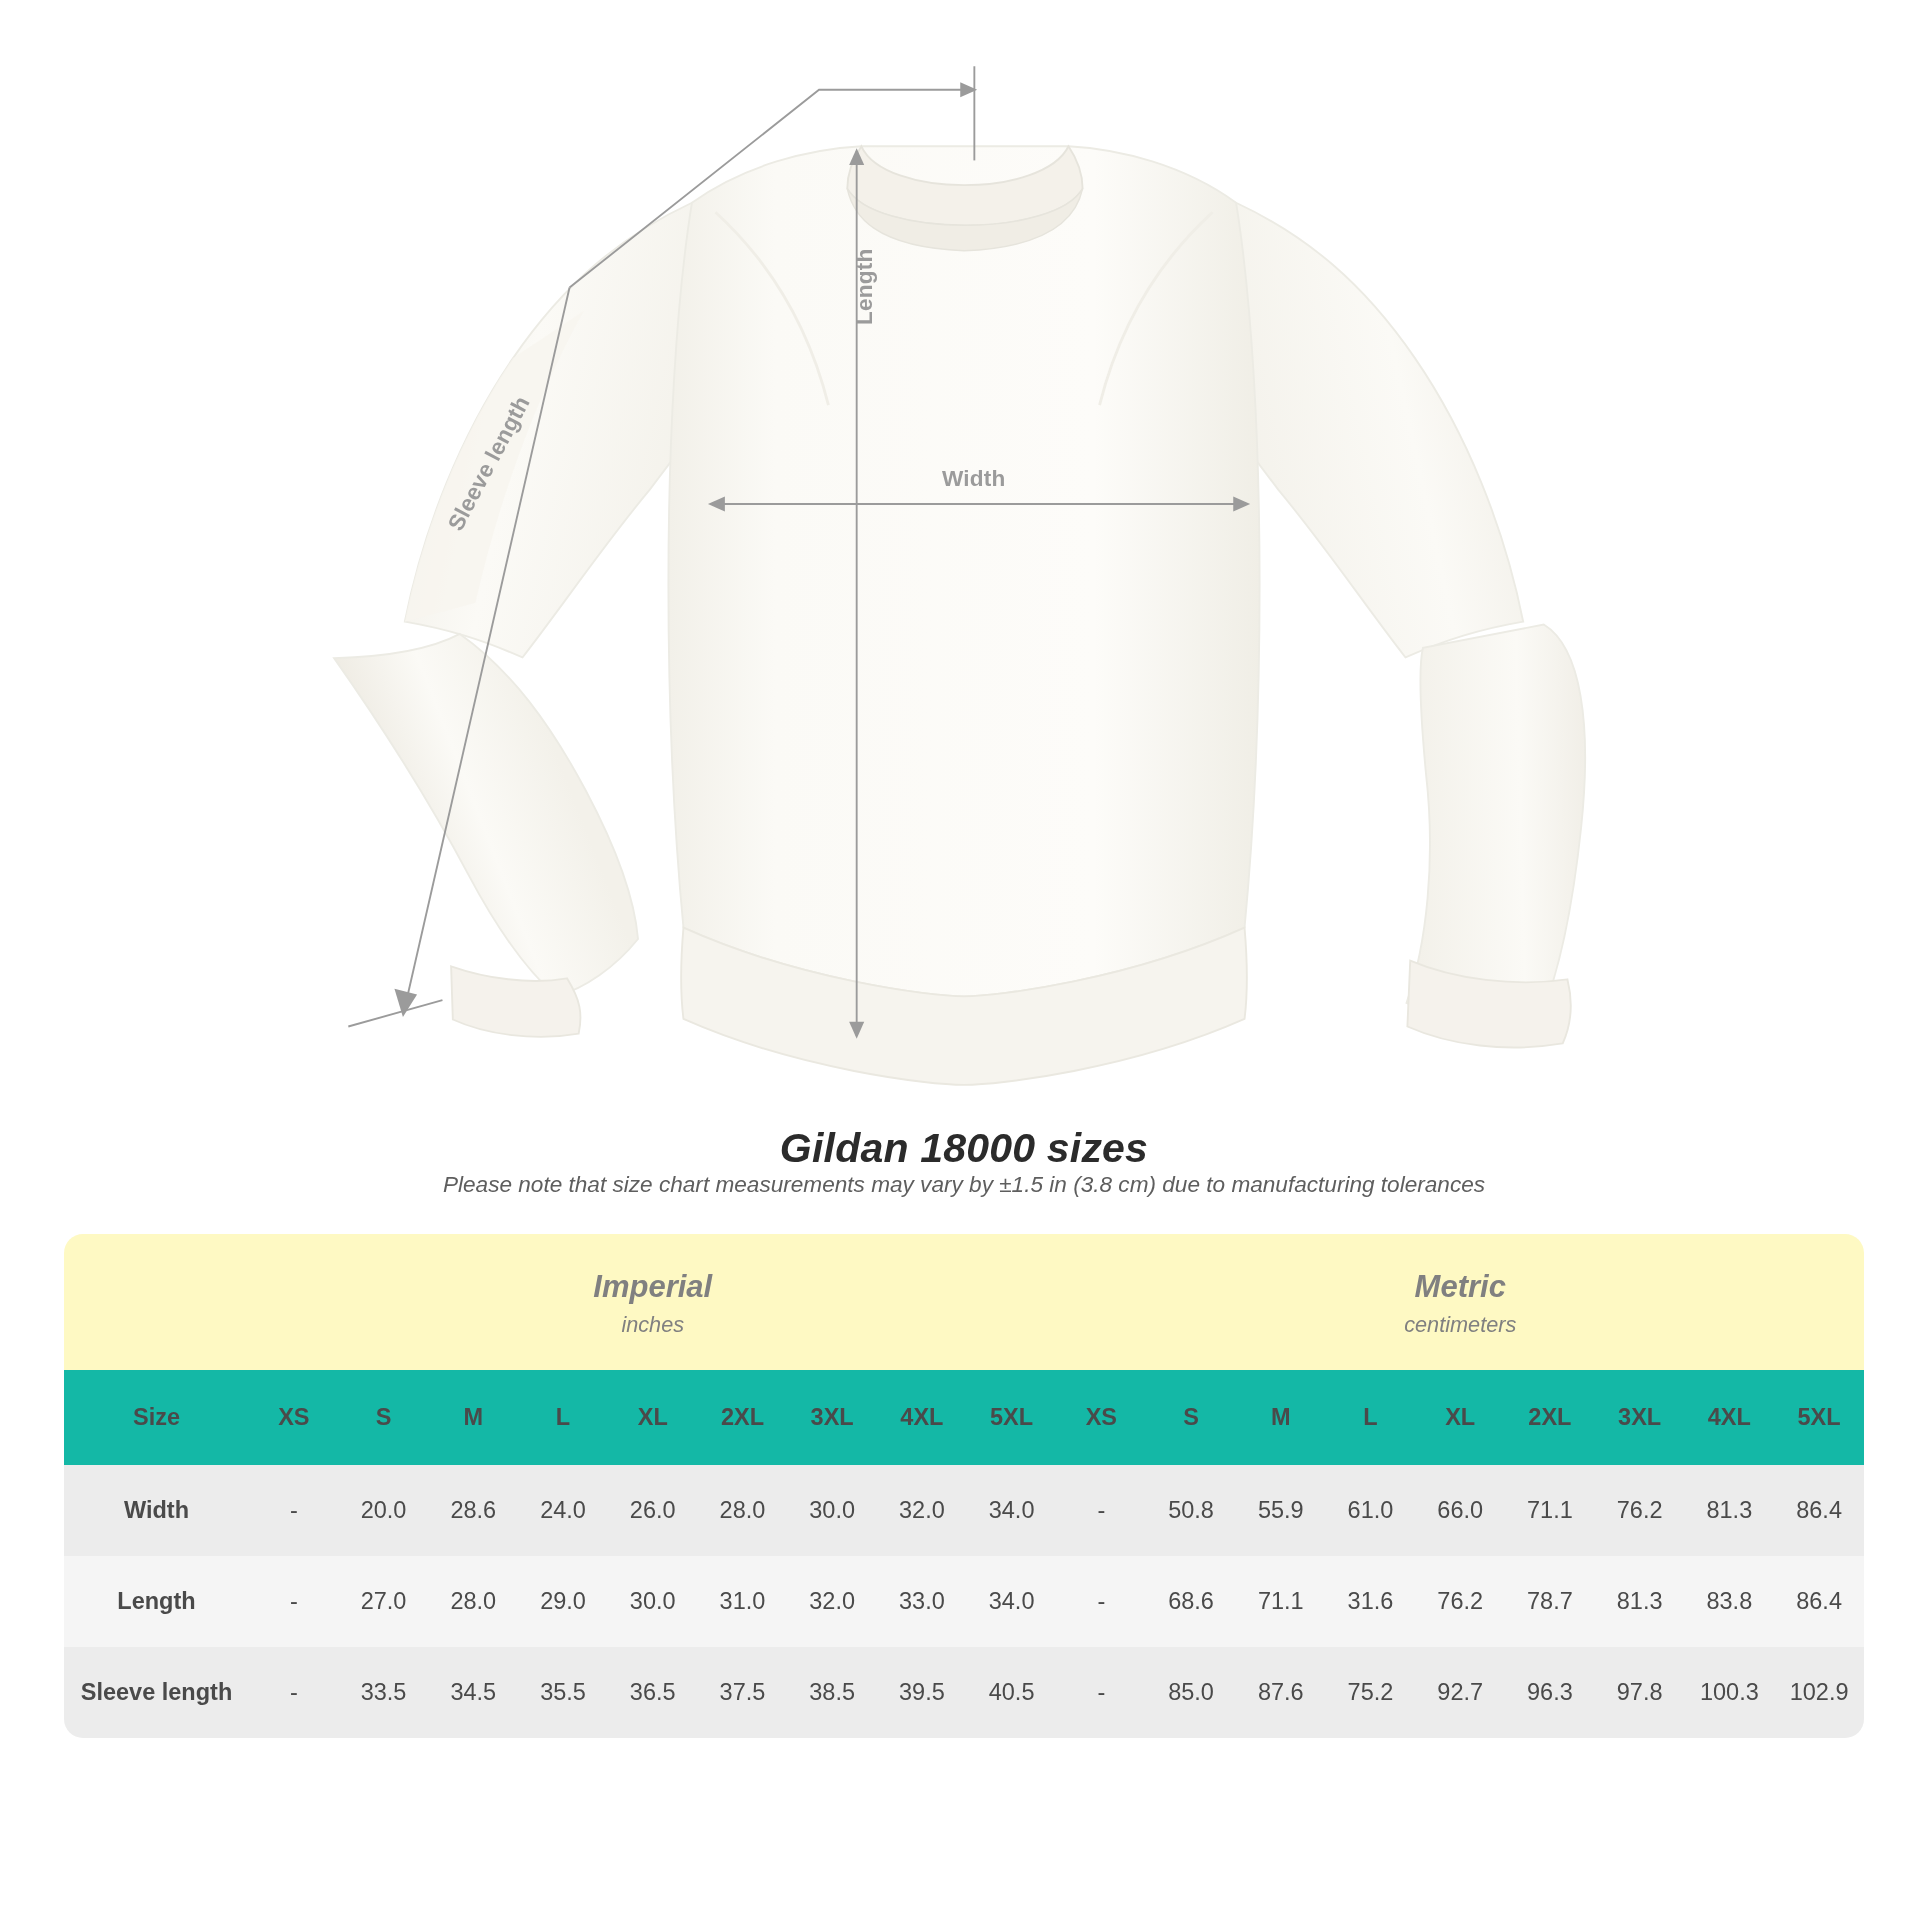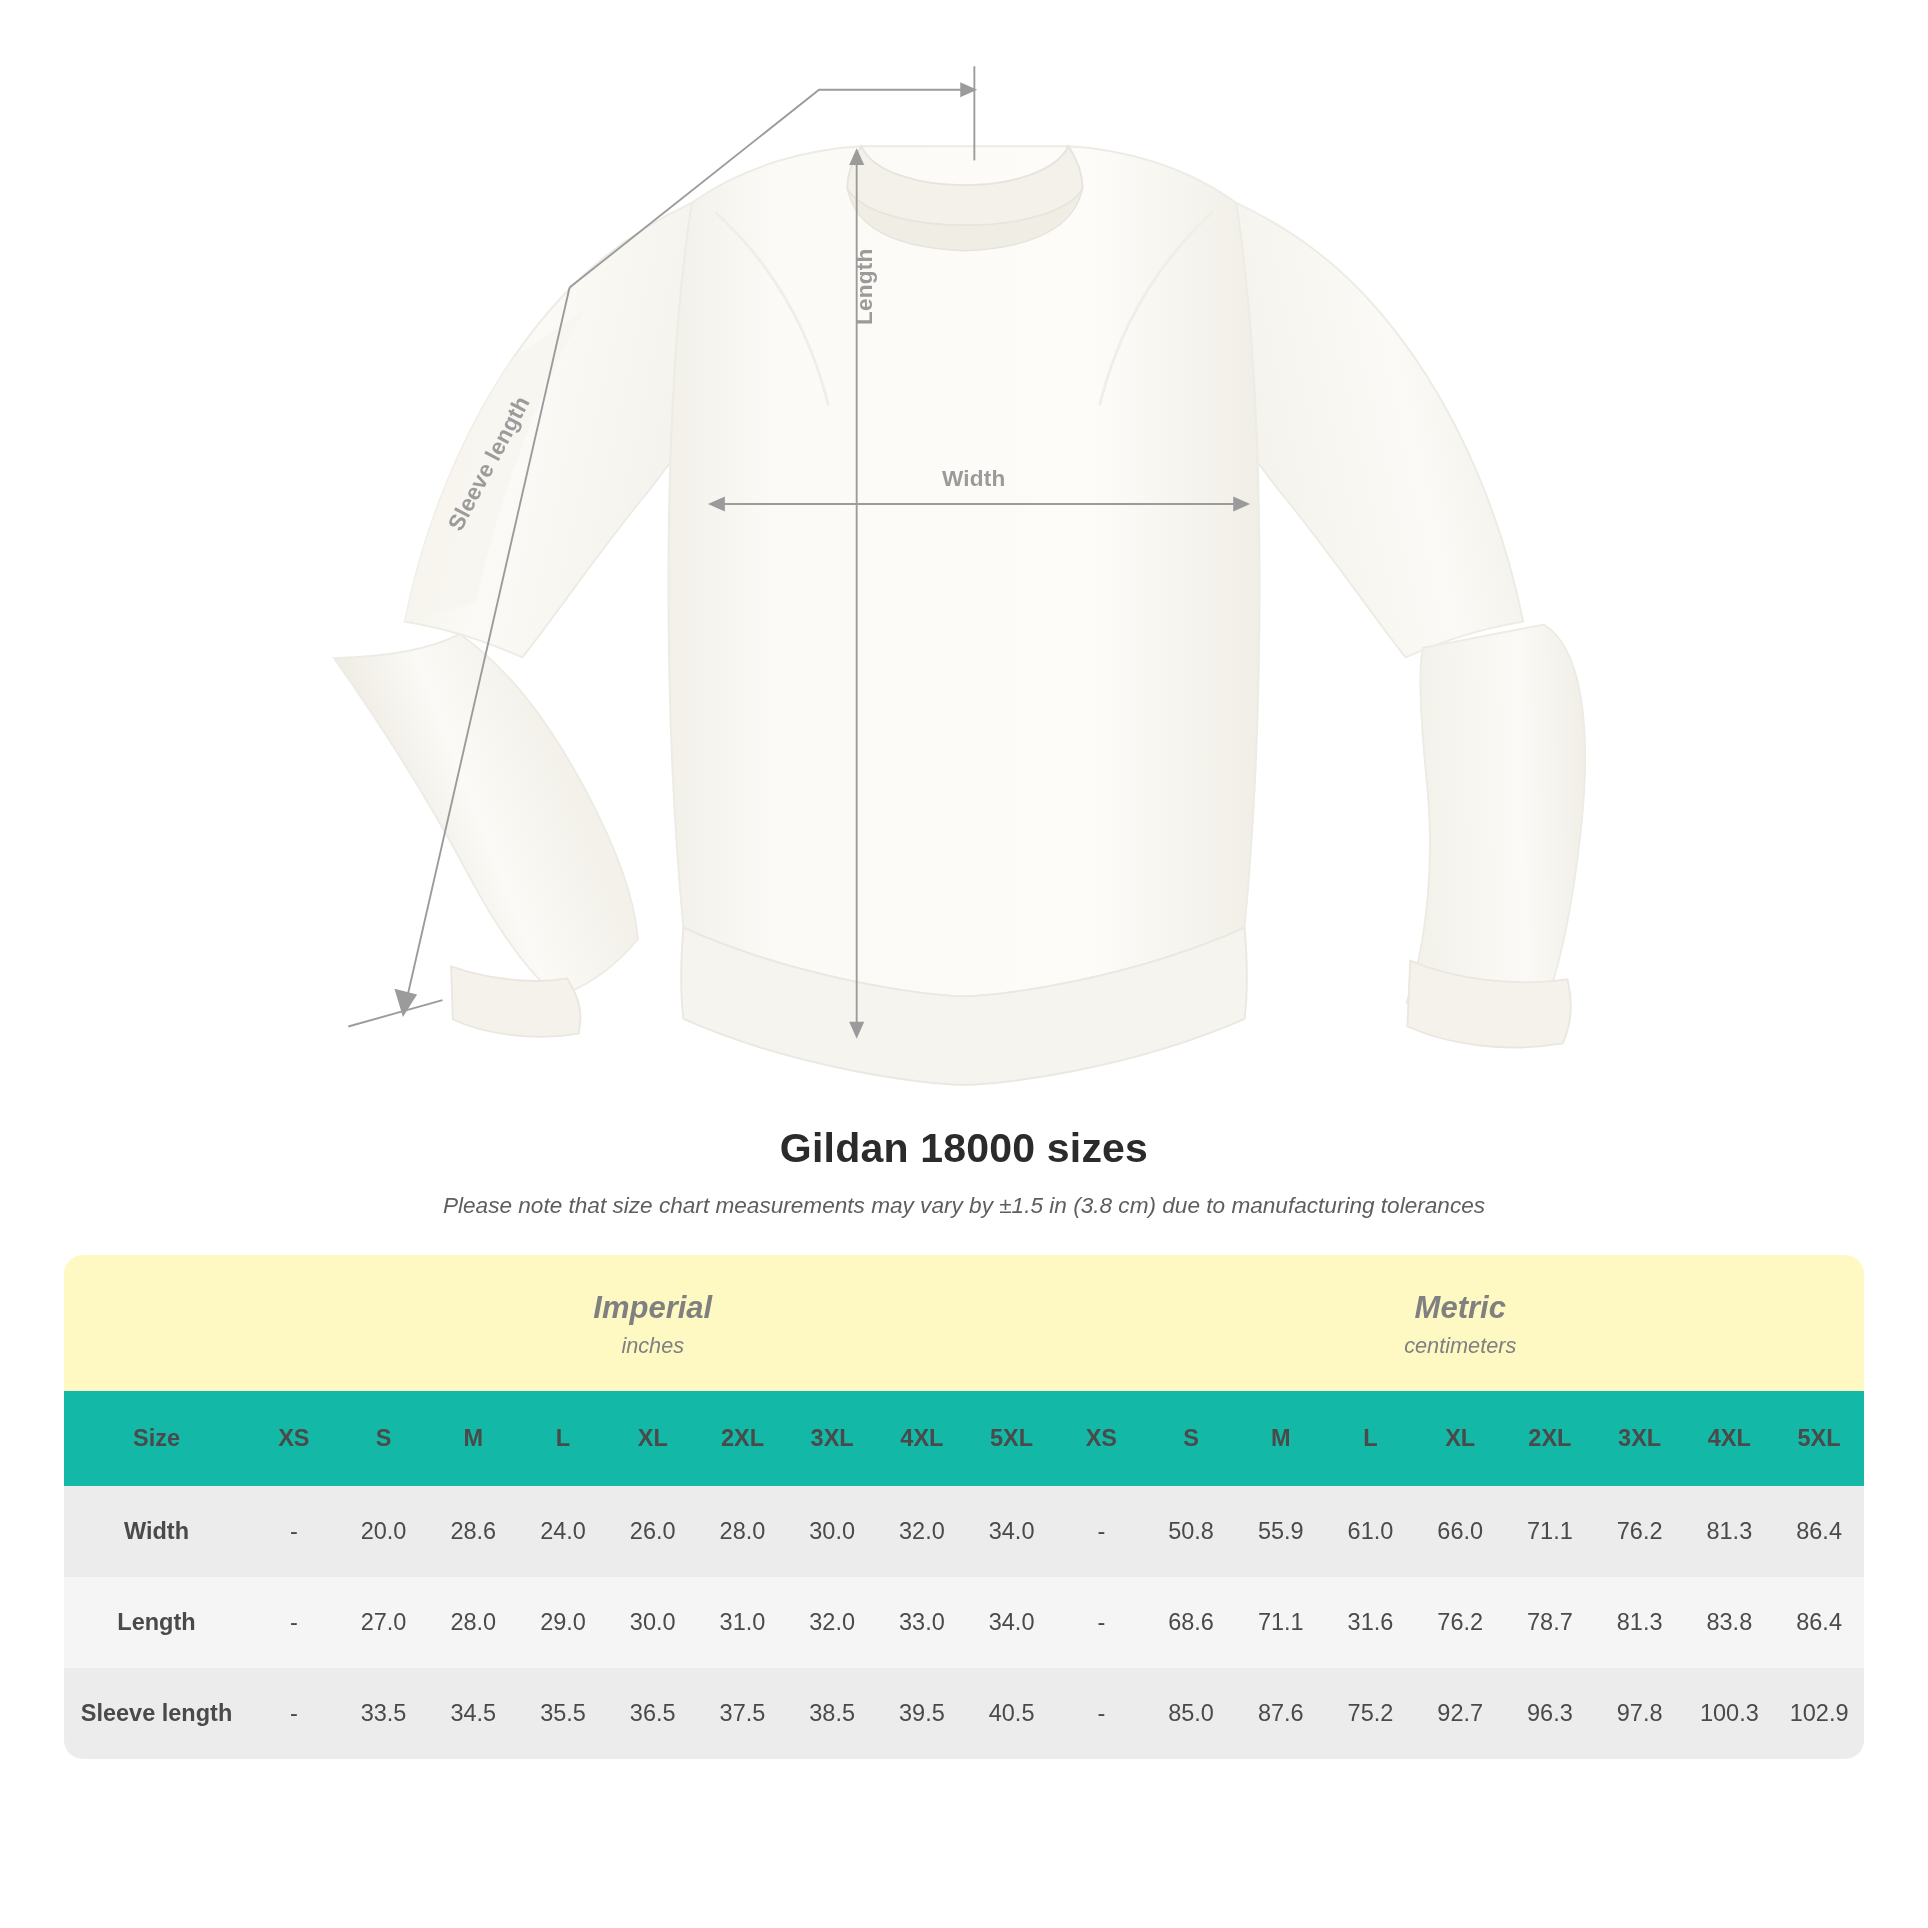--- a/index.html
+++ b/index.html
@@ -63,26 +63,26 @@
   .title-block {
     text-align: center;
     margin-top: 3.8px;
   }
   .chart-title {
     font-size: 41px;
     font-weight: bold;
     color: #2b2b2b;
     margin: 0;
     letter-spacing: 0.2px;
+    font-style: italic;
   }
   .chart-note {
     font-size: 22.6px;
     font-style: italic;
     color: #5e5e5e;
-    margin-top: 21px;
   }
 
   
   .table-wrap {
     margin: 36px 64px 0 64px;
     border-radius: 19px;
     overflow: hidden;
   }
   table.size-table {
     width: 100%;

